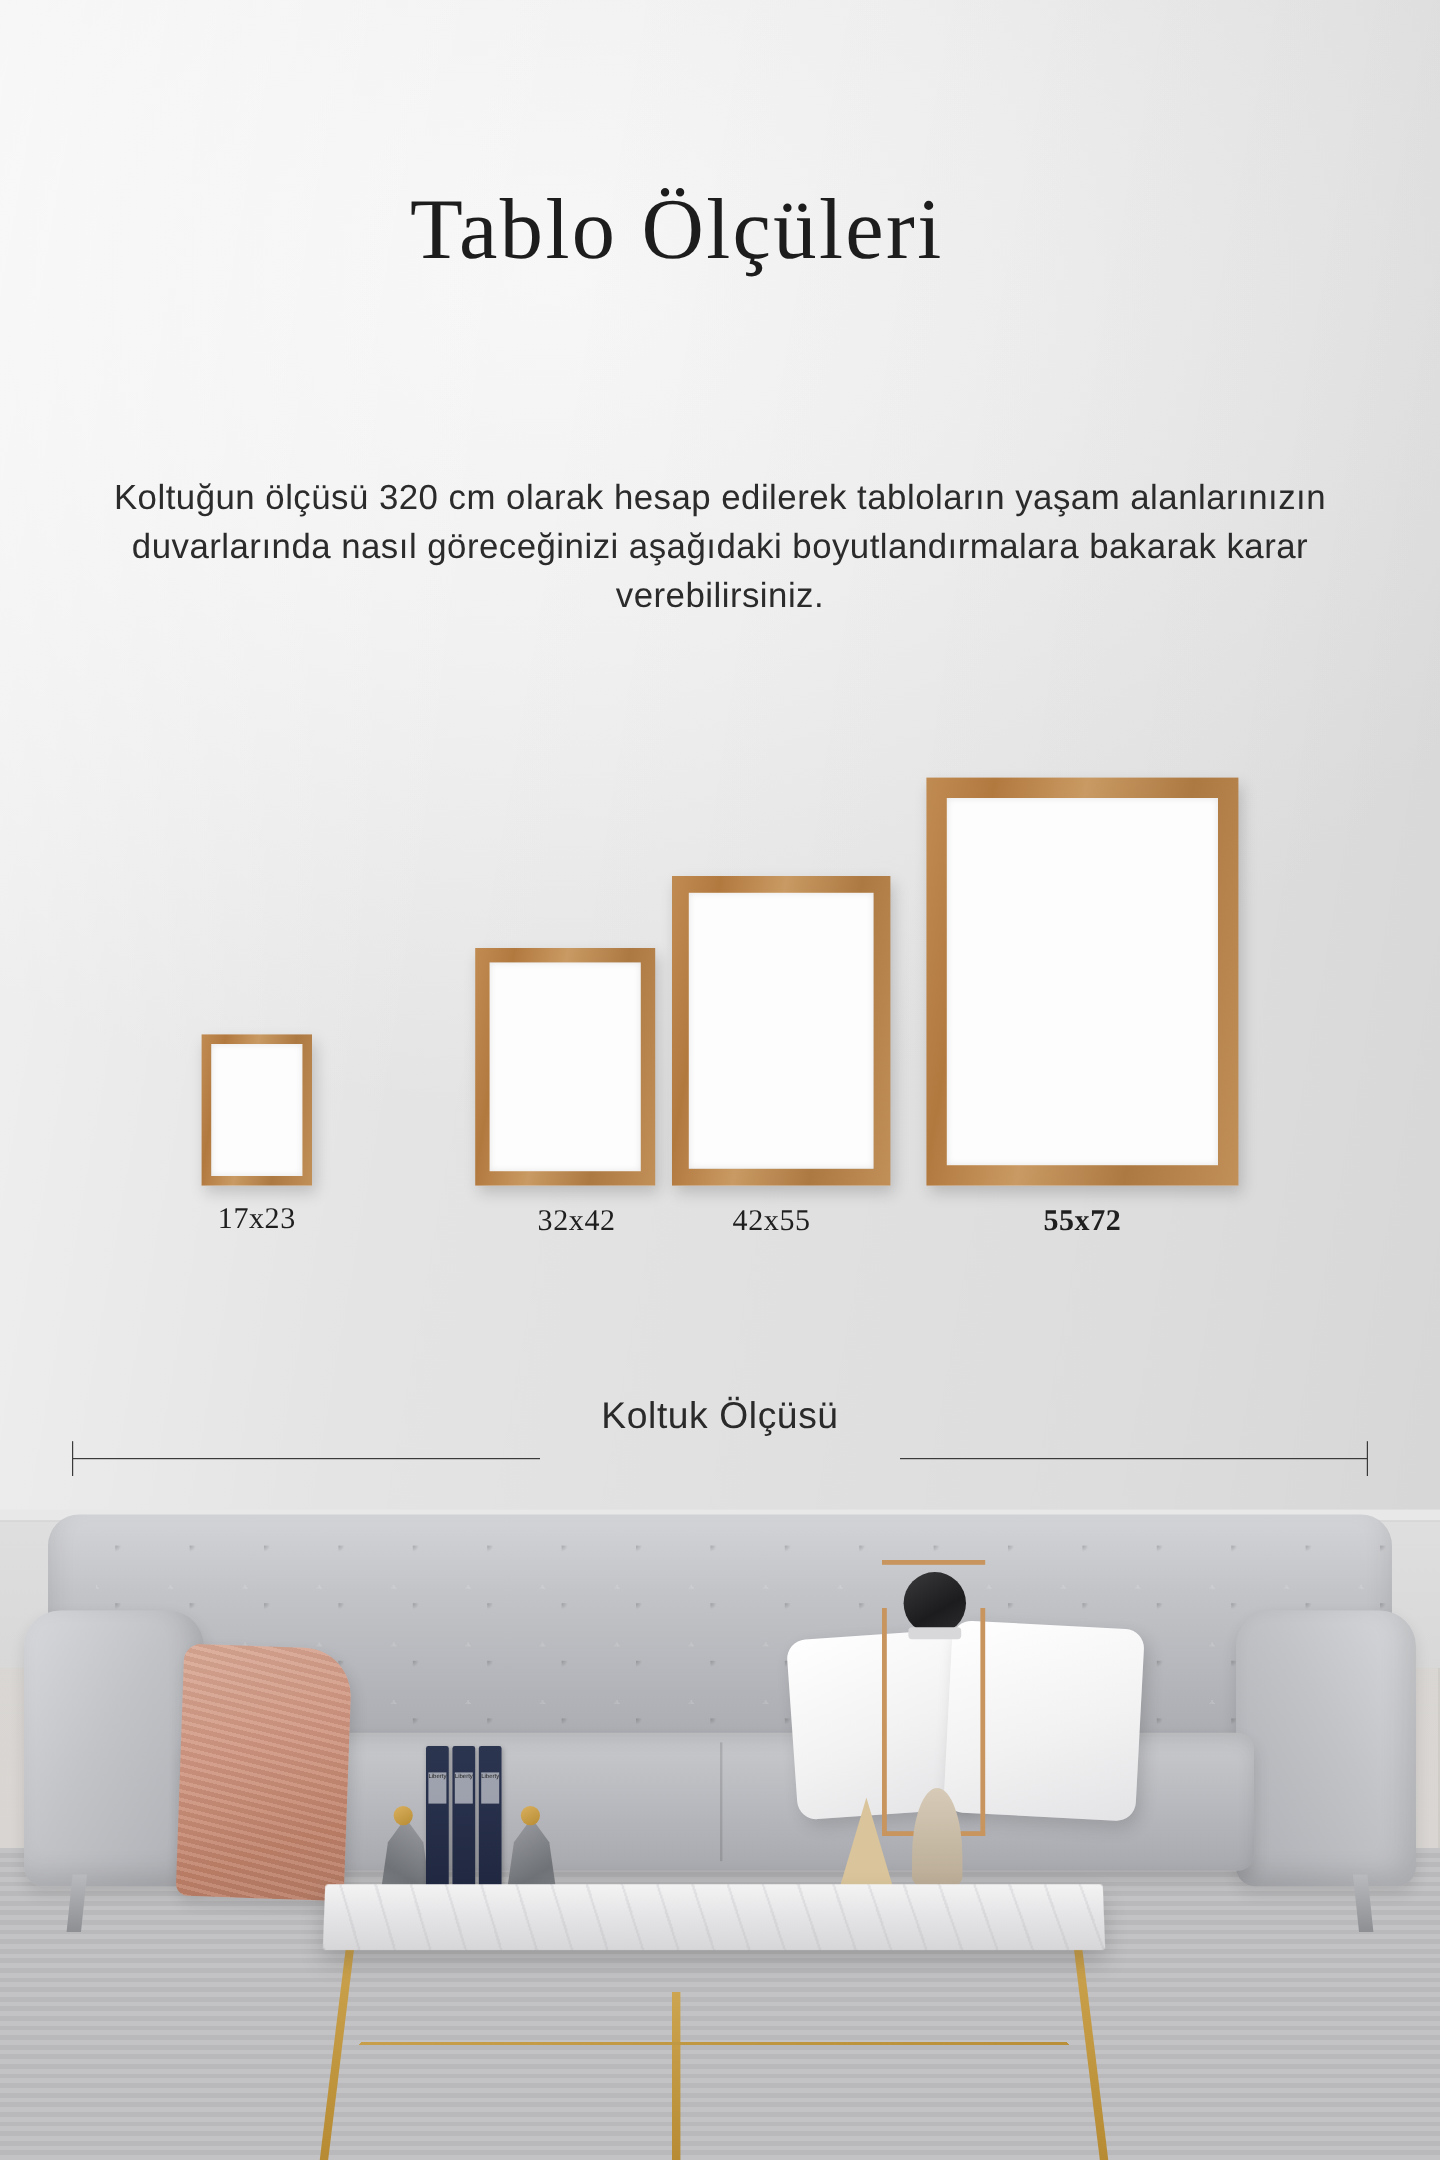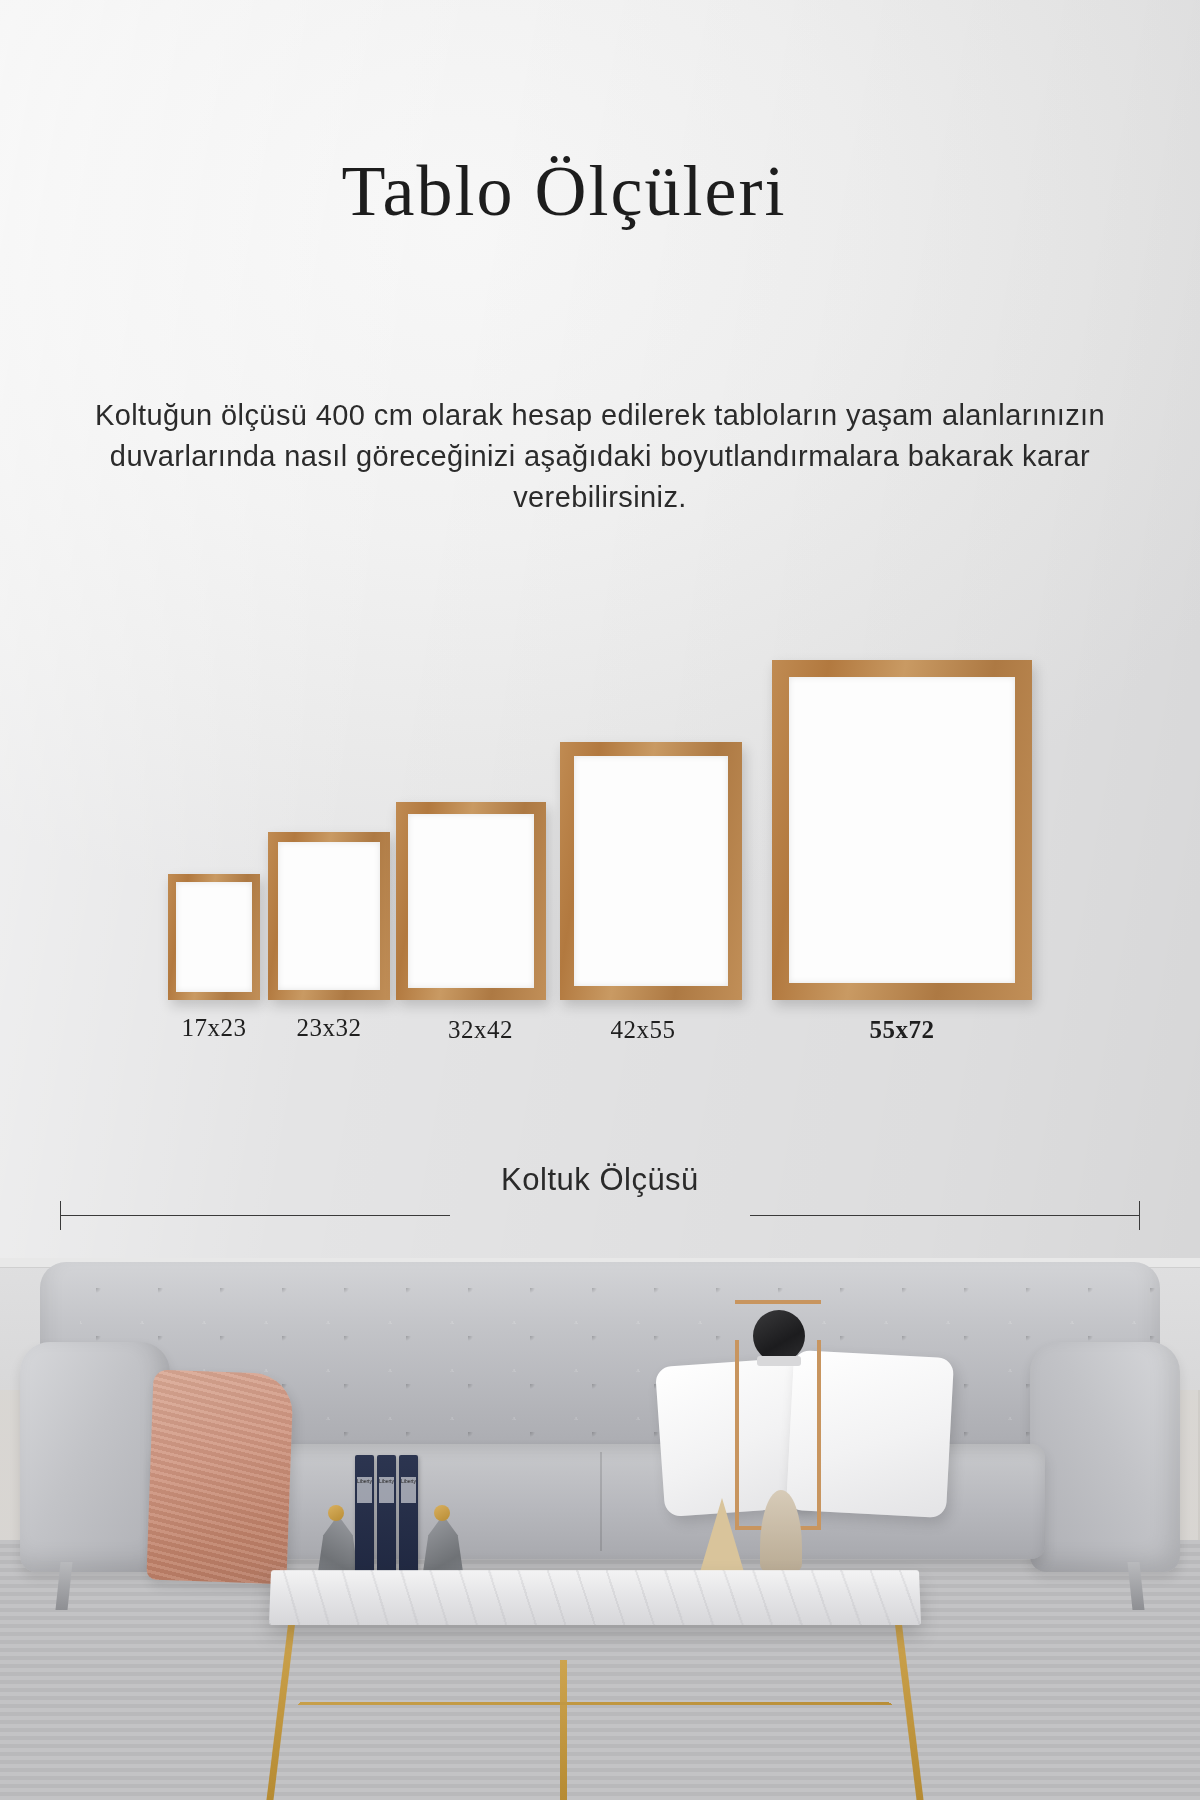--- a/index.html
+++ b/index.html
@@ -62,21 +62,21 @@
   
   .frames {
     position: absolute;
     left: 0; top: 660px;
     width: 1200px;
     height: 420px;
     z-index: 4;
   }
   .frame-wrap {
     position: absolute;
-    bottom: 80px;
+    bottom: 92px;
     border-radius: 31px;
   }
   .frame {
     position: relative;
     background: linear-gradient(100deg, #c08b52 0%, #b2793f 18%, #c99a63 42%, #ad7943 70%, #c18f58 100%);
     box-shadow: 3px 6px 12px rgba(0,0,0,0.17);
     display: block;
   }
   .frame .mat {
     position: absolute;
@@ -312,37 +312,31 @@
     border-radius: 50% 50% 8px 8px / 70% 70% 8px 8px; }
 
 </style>
 </head>
 <body>
 
 <div class="wall"></div>
 
 <div class="title">Tablo Ölçüleri</div>
 
-<div class="intro">Koltuğun ölçüsü 400 cm olarak hesap edilerek tabloların yaşam alanlarınızın duvarlarında nasıl göreceğinizi aşağıdaki boyutlandırmalara bakarak karar verebilirsiniz.</div>
+<div class="intro">Koltuğun ölçüsü 320 cm olarak hesap edilerek tabloların yaşam alanlarınızın duvarlarında nasıl göreceğinizi aşağıdaki boyutlandırmalara bakarak karar verebilirsiniz.</div>
 
 <div class="frames">
 
   <div class="frame-wrap" style="left:168px; width:92px;">
     <div class="frame" style="width:92px; height:126px;">
       <div class="mat" style="left:8px; top:8px; right:8px; bottom:8px;"></div>
     </div>
     <div class="frame-label" style="bottom:-42px;">17x23</div>
   </div>
 
-  <div class="frame-wrap" style="left:268px; width:122px;">
-    <div class="frame" style="width:122px; height:168px;">
-      <div class="mat" style="left:10px; top:10px; right:10px; bottom:10px;"></div>
-    </div>
-    <div class="frame-label" style="bottom:-42px;">23x32</div>
-  </div>
 
   <div class="frame-wrap" style="left:396px; width:169px;">
     <div class="frame" style="width:150px; height:198px;">
       <div class="mat" style="left:12px; top:12px; right:12px; bottom:12px;"></div>
     </div>
     <div class="frame-label" style="bottom:-44px;">32x42</div>
   </div>
 
   <div class="frame-wrap" style="left:560px; width:166px;">
     <div class="frame" style="width:182px; height:258px;">

